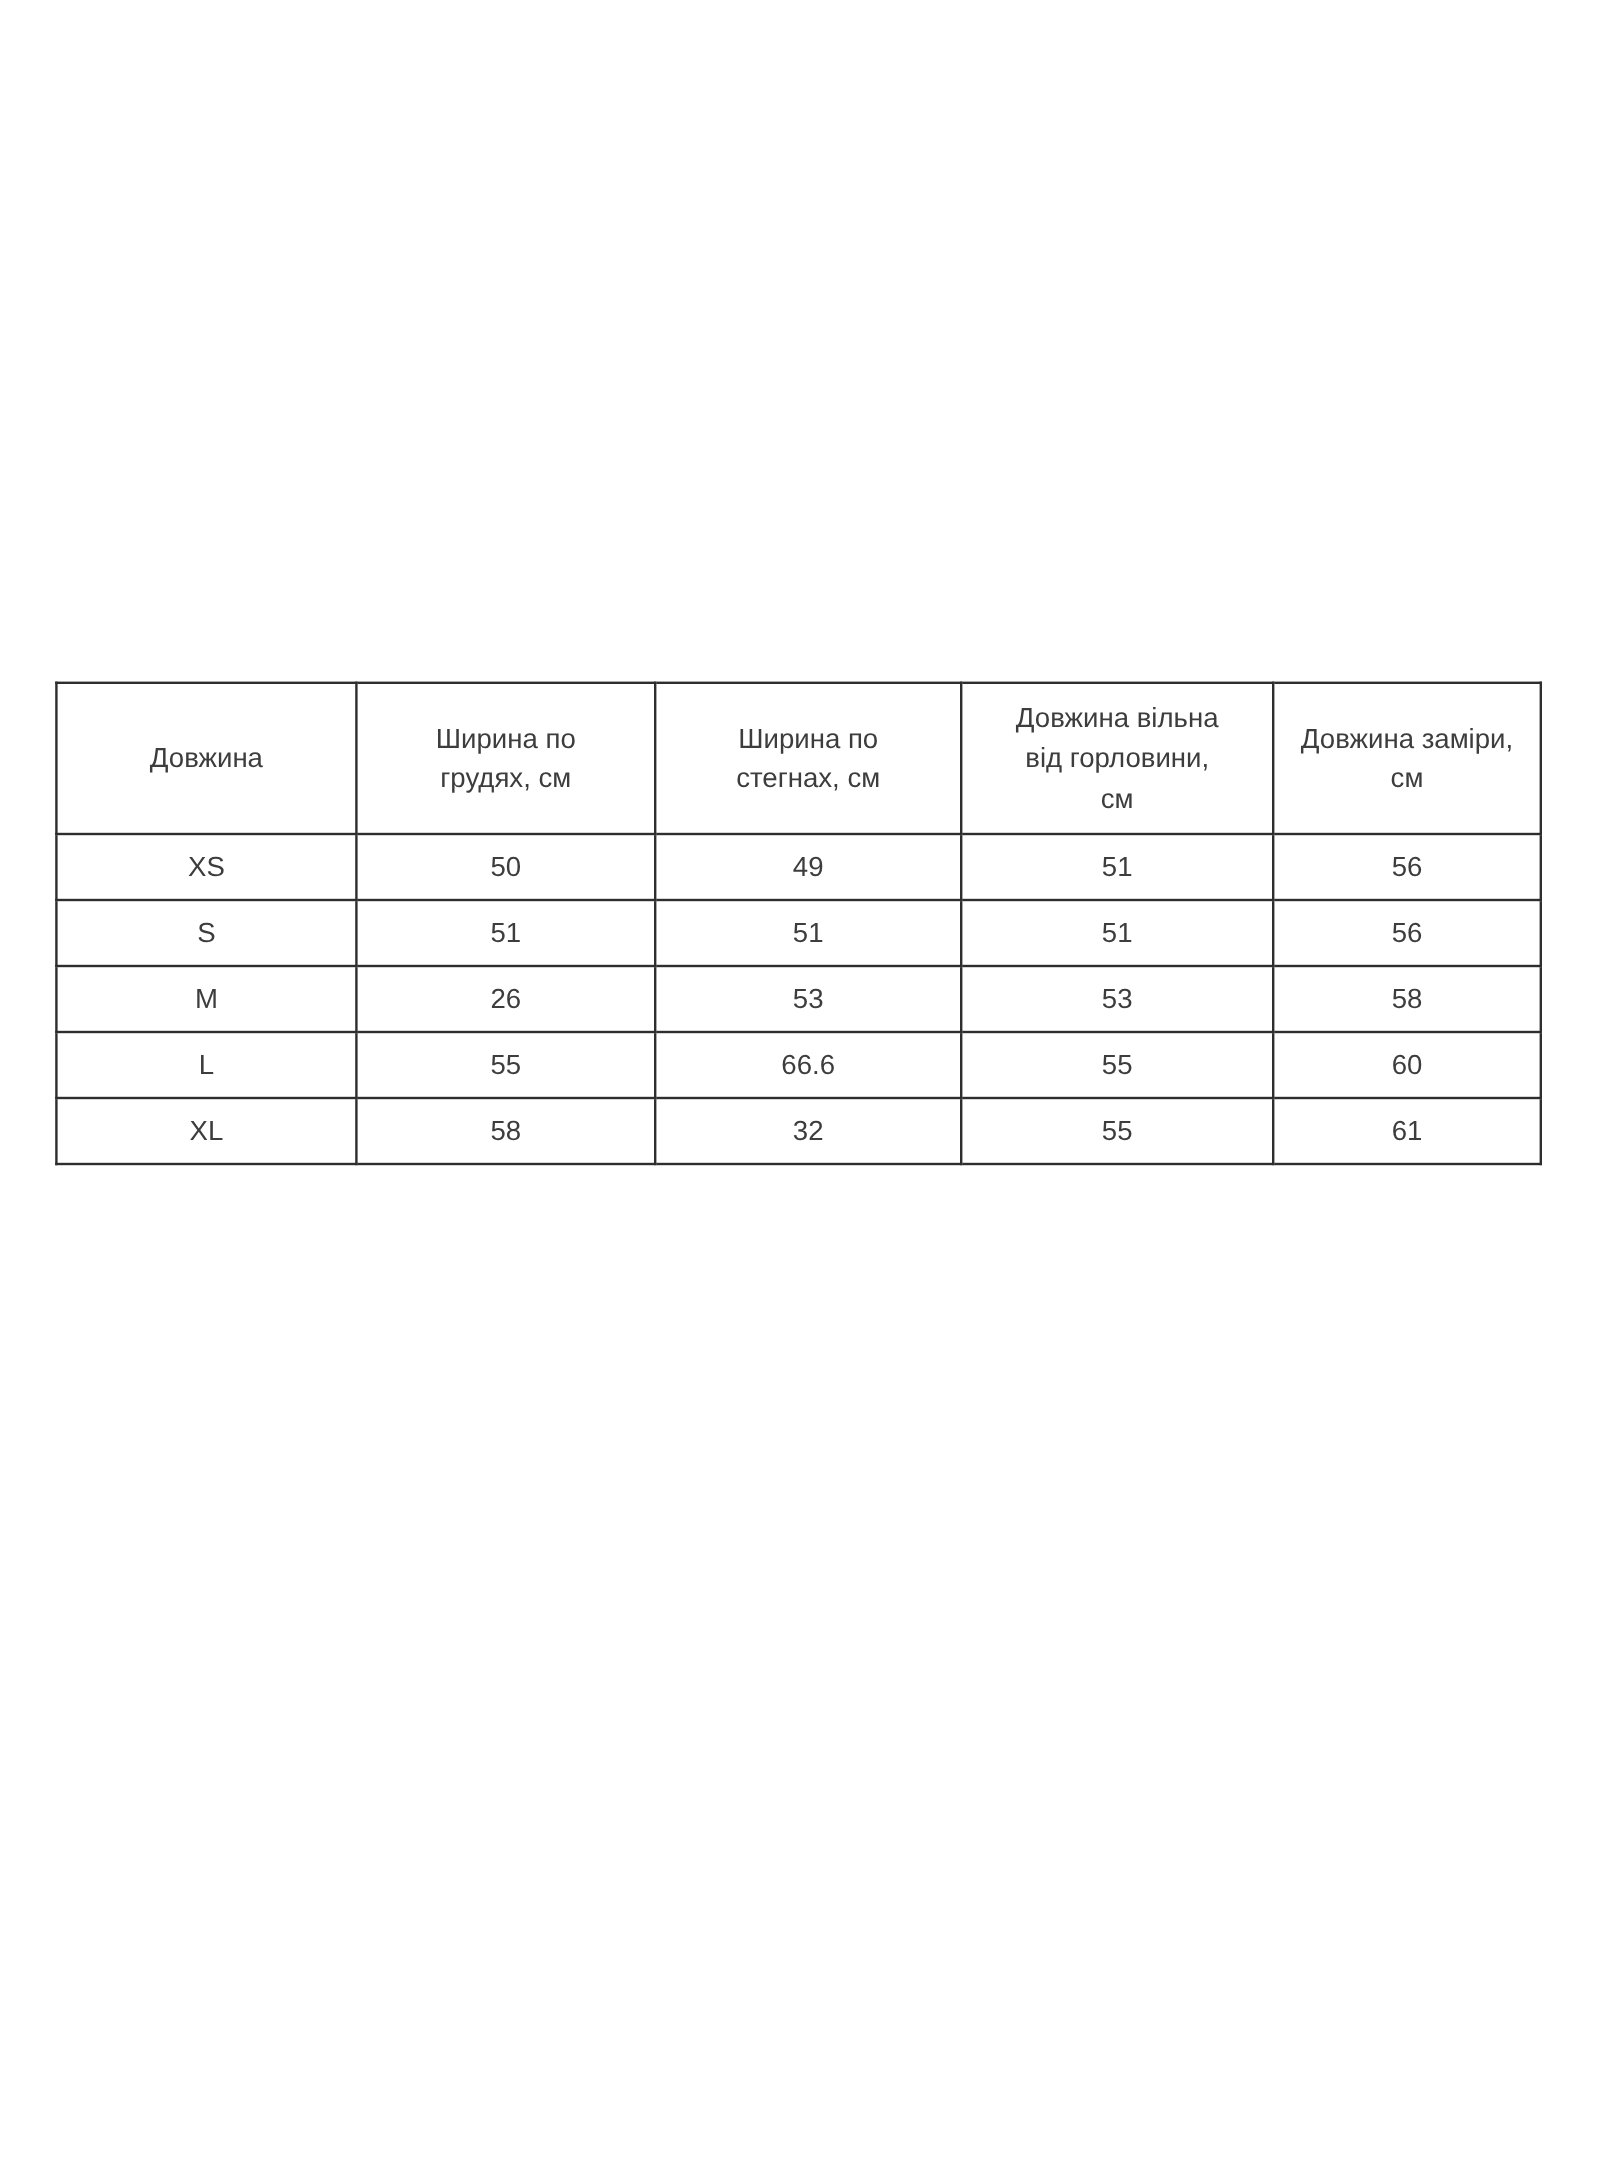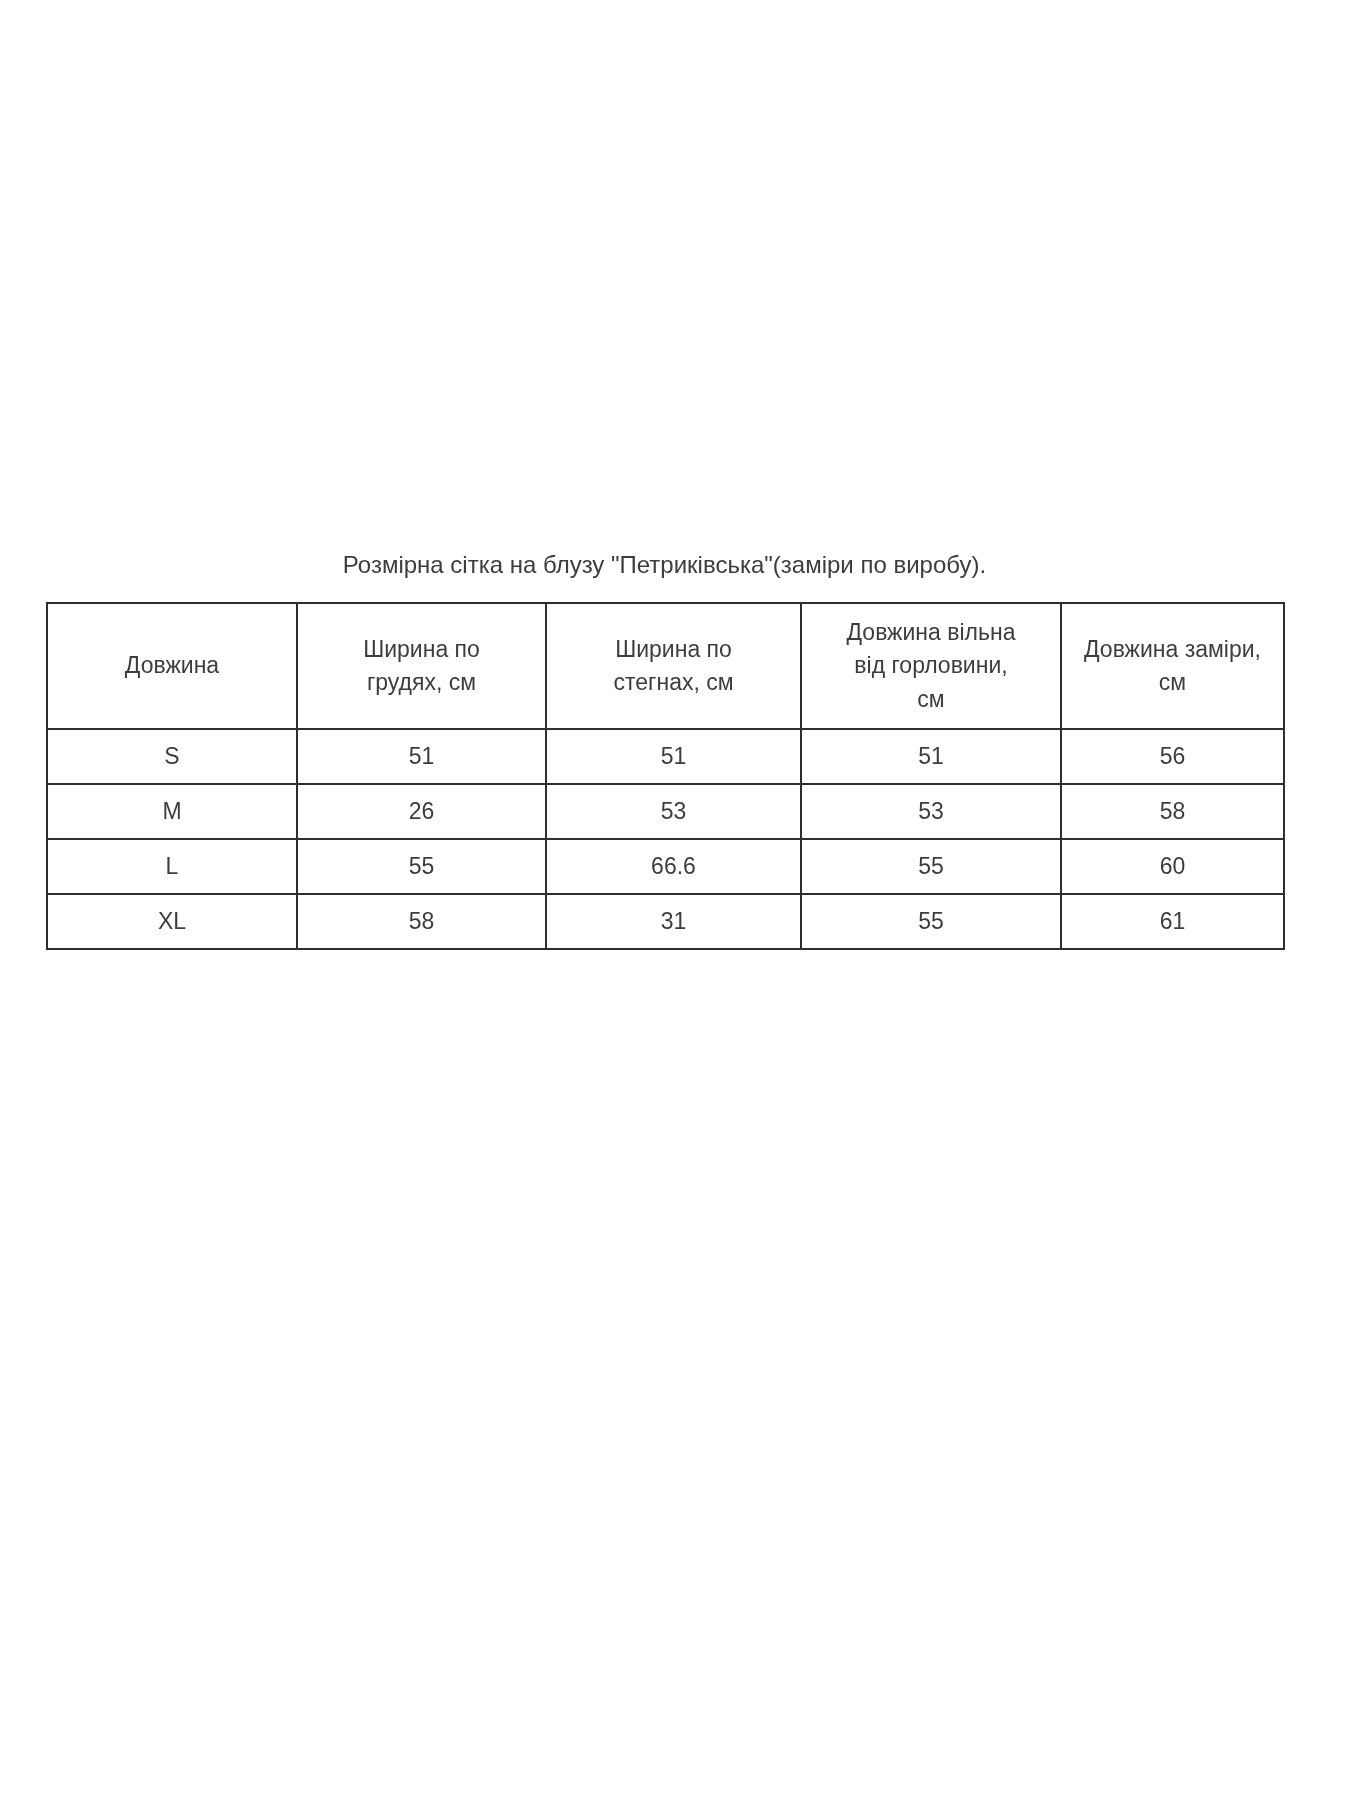--- a/index.html
+++ b/index.html
@@ -53,21 +53,20 @@
   col.c2 { width: 249px; }
   col.c3 { width: 255px; }
   col.c4 { width: 260px; }
   col.c5 { width: 223px; }
 </style>
 </head>
 <body>
 
 <div class="content">
 
-  <p class="title">Розмірна сітка на блузу "Петриківська"(заміри по виробу).</p>
 
   <table class="size-table">
     <colgroup>
       <col class="c1">
         <col class="c2">
         <col class="c3">
         <col class="c4">
         <col class="c5">
     </colgroup>
     <thead>
@@ -79,20 +78,27 @@
 стегнах, см</th>
         <th>Довжина вільна
 від горловини,
 см</th>
         <th>Довжина заміри,
 см</th>
       </tr>
     </thead>
     <tbody>
       <tr class="data-row">
+        <td>XS</td>
+        <td>50</td>
+        <td>49</td>
+        <td>51</td>
+        <td>56</td>
+      </tr>
+      <tr class="data-row">
         <td>S</td>
         <td>51</td>
         <td>51</td>
         <td>51</td>
         <td>56</td>
       </tr>
       <tr class="data-row">
         <td>M</td>
         <td>26</td>
         <td>53</td>
@@ -102,20 +108,20 @@
       <tr class="data-row">
         <td>L</td>
         <td>55</td>
         <td>66.6</td>
         <td>55</td>
         <td>60</td>
       </tr>
       <tr class="data-row">
         <td>XL</td>
         <td>58</td>
-        <td>31</td>
+        <td>32</td>
         <td>55</td>
         <td>61</td>
       </tr>
     </tbody>
   </table>
 
 </div>
 
 </body></html>

